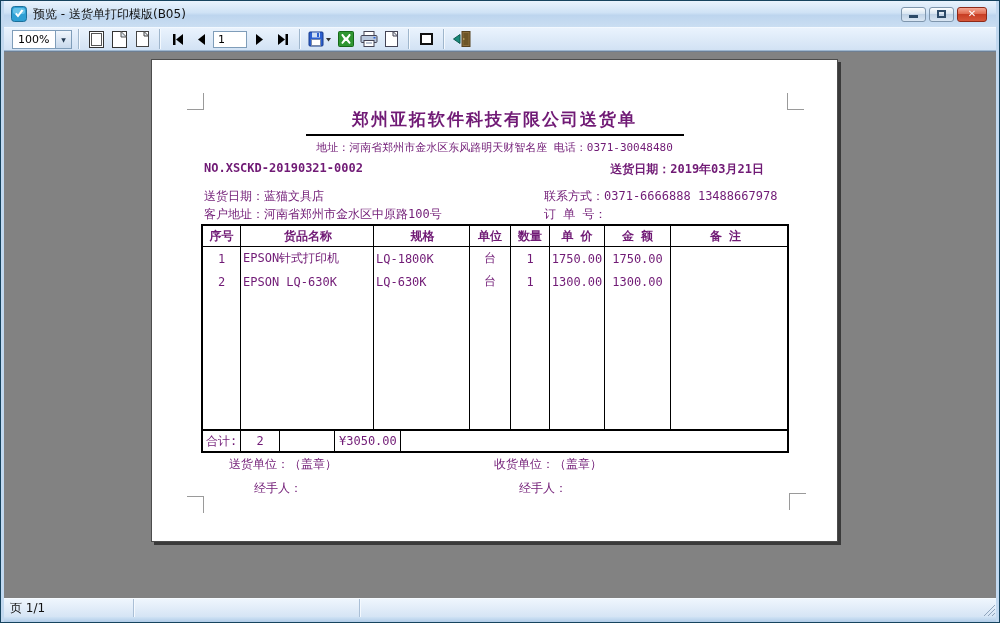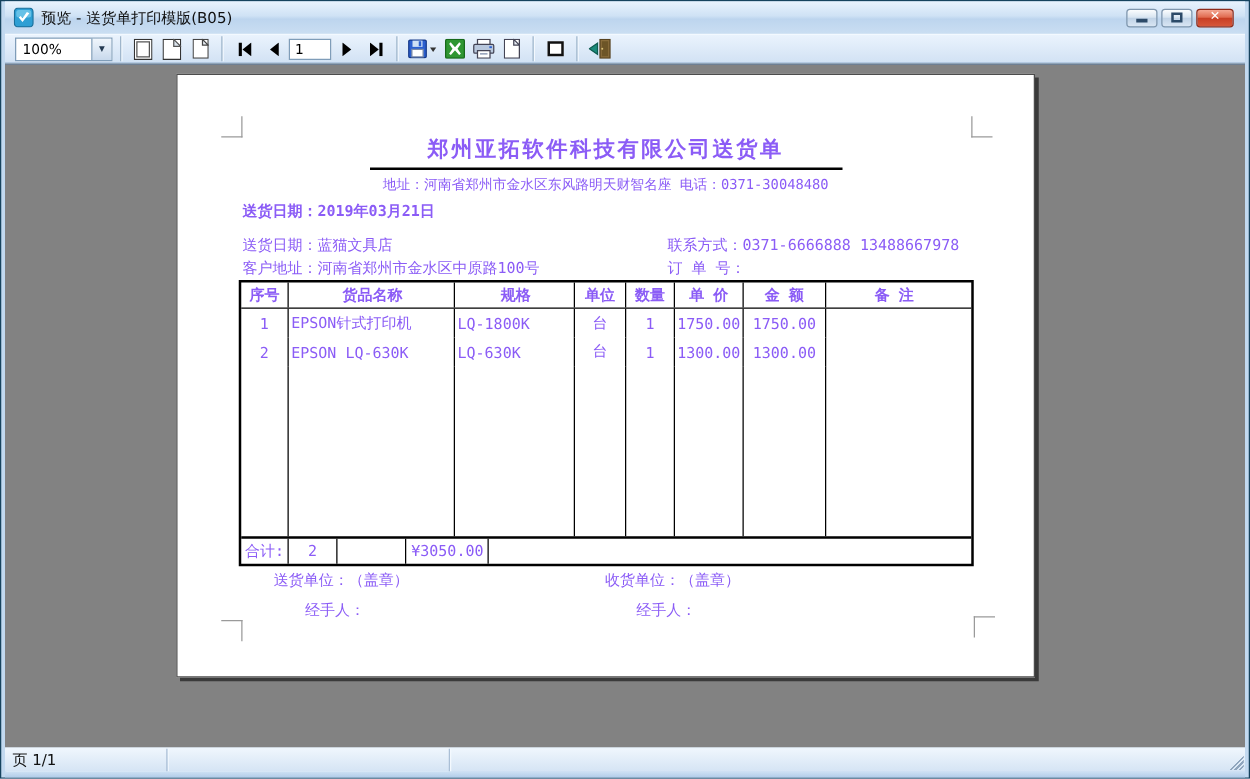--- a/index.html
+++ b/index.html
@@ -34,21 +34,21 @@
   .wbtn.close span { color:#fff; font-size:10px; font-weight:bold; line-height:1; }
 
   
   .toolbar {
     height:24px; display:flex; align-items:center; gap:2px; padding-left:8px;
     background:linear-gradient(#eaf3fd, #d2e2f4);
     border-top:1px solid #f3f9ff; border-bottom:1px solid #9db6cf;
   }
   .tsep { width:0; height:20px; border-left:1px solid #9fb6cc; border-right:1px solid #f4f9fe; margin:0 4px; }
   .zoom-combo {
-    width:78px; height:19px; background:#fff; border:1px solid #7f9db9;
+    width:60px; height:19px; background:#fff; border:1px solid #7f9db9;
     display:flex; align-items:stretch; cursor:default;
   }
   .zoom-text { flex:1; font-size:11px; line-height:17px; padding-left:5px; color:#000; }
   .combo-arrow {
     width:16px; border-left:1px solid #7f9db9; font-size:6px; color:#243a52;
     display:flex; align-items:center; justify-content:center;
     background:linear-gradient(#f0f6fc, #c8d9ec);
   }
   .tbtn {
     width:21px; height:20px; border:none; background:transparent;
@@ -60,23 +60,23 @@
     padding-left:4px; font-family:"DejaVu Sans", sans-serif;
   }
   .sq-glyph { width:13px; height:12px; border:2px solid #111; background:#fff; display:block; }
 
   
   .preview-area {
     position:relative; height:547px; background:#828282;
     border-top:1px solid #6e7f93; overflow:hidden;
   }
   .page {
-    position:absolute; left:137px; top:7px; width:687px; height:483px;
+    position:absolute; left:147px; top:7px; width:687px; height:483px;
     background:#fff; border:1px solid #4c4c4c; box-shadow:3px 3px 0 #3a3a3a;
-    font-family:"DejaVu Sans Mono", monospace; color:#8b5cf6;
+    font-family:"DejaVu Sans Mono", monospace; color:#701a75;
   }
   .mark { position:absolute; width:17px; height:17px; }
   .mark.tl { left:35px;  top:33px;  border-right:1px solid #9a9a9a; border-bottom:1px solid #9a9a9a; }
   .mark.tr { left:635px; top:33px;  border-left:1px solid #9a9a9a;  border-bottom:1px solid #9a9a9a; }
   .mark.bl { left:35px;  top:436px; border-right:1px solid #9a9a9a; border-top:1px solid #9a9a9a; }
   .mark.br { left:637px; top:433px; border-left:1px solid #9a9a9a;  border-top:1px solid #9a9a9a; }
 
   .doc-title {
     position:absolute; top:48px; left:0; width:100%; text-align:center;
     font-family:"DejaVu Sans", sans-serif; font-weight:bold; font-size:17px; letter-spacing:2px;
@@ -266,20 +266,21 @@
       <div class="mark tl"></div>
       <div class="mark tr"></div>
       <div class="mark bl"></div>
       <div class="mark br"></div>
 
       <div class="doc-title">郑州亚拓软件科技有限公司送货单</div>
       <div class="doc-title-line"></div>
       <div class="doc-address">地址：河南省郑州市金水区东风路明天财智名座  电话：0371-30048480</div>
 
       <div class="doc-no-row">
+        <span>NO.XSCKD-20190321-0002</span>
         <span>送货日期：2019年03月21日</span>
       </div>
 
       <div class="doc-row r1">
         <span class="lft"><span>送货日期：</span><span>蓝猫文具店</span></span>
         <span class="rgt"><span>联系方式：</span><span>0371-6666888 13488667978</span></span>
       </div>
       <div class="doc-row r2">
         <span class="lft"><span>客户地址：</span><span>河南省郑州市金水区中原路100号</span></span>
         <span class="rgt"><span>订 单 号：</span><span></span></span>

